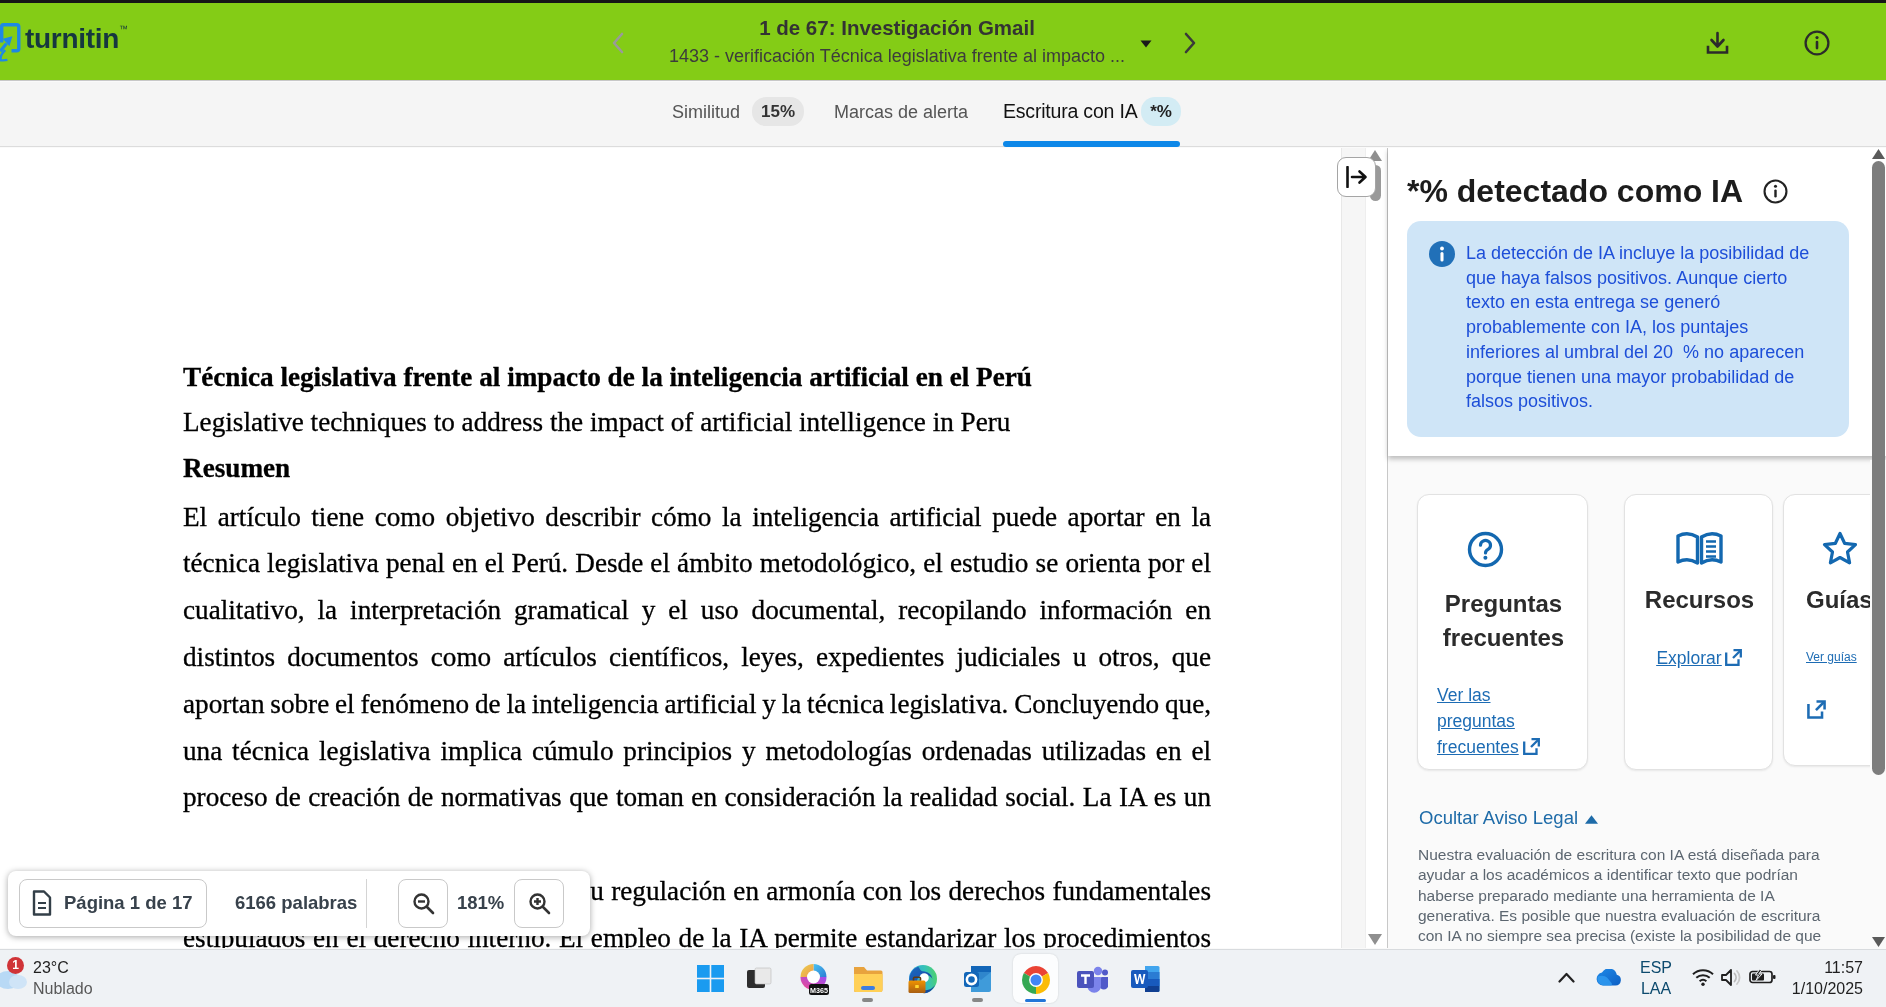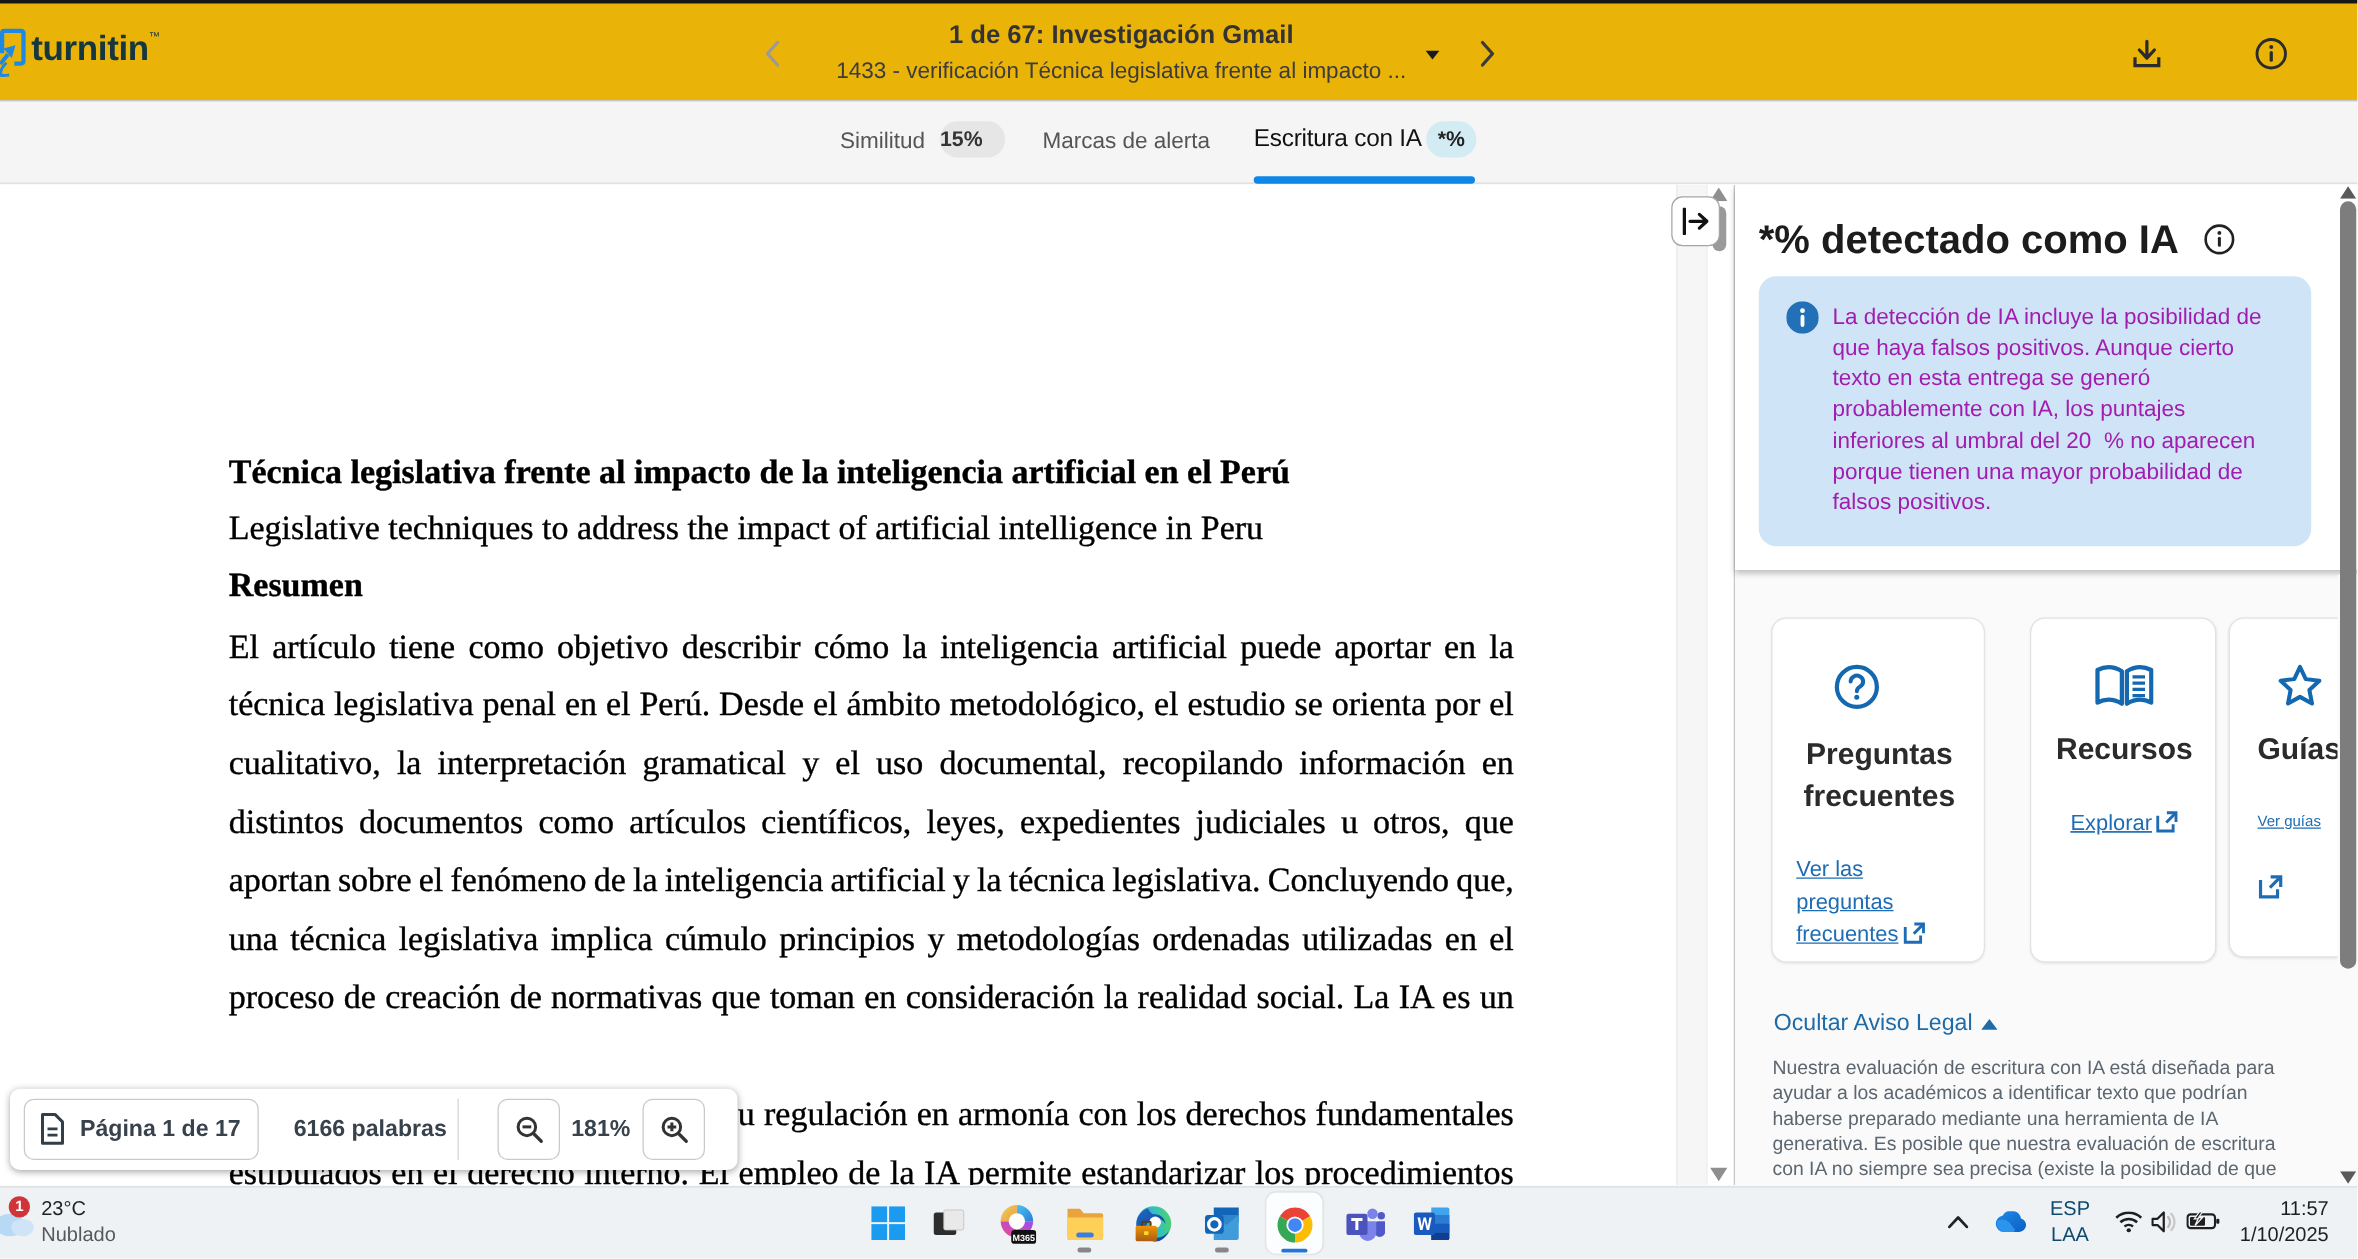--- a/index.html
+++ b/index.html
@@ -2,21 +2,21 @@
 <html><head>
 <meta charset="utf-8">
 <style>
   * { margin:0; padding:0; box-sizing:border-box; }
   html,body { width:1886px; height:1007px; overflow:hidden; }
   body { font-family:"Liberation Sans", sans-serif; position:relative; background:#fafafa; }
   .abs { position:absolute; }
 
   
   #topstrip { left:0; top:0; width:1886px; height:3px; background:#161616; }
-  #header { left:0; top:3px; width:1886px; height:78px; background:#eab308; border-bottom:1px solid #c8c8c8; }
+  #header { left:0; top:3px; width:1886px; height:78px; background:#84cc16; border-bottom:1px solid #c8c8c8; }
   #tabbar { left:0; top:82px; width:1886px; height:65px; background:#f5f5f5; border-bottom:1px solid #dcdcdc; }
   .tabtxt { font-size:18px; color:#555; }
   .tabpill { display:inline-block; border-radius:14px; font-weight:700; font-size:17px; }
 
   
   #viewer { left:0; top:148px; width:1886px; height:800px; background:#fff; overflow:hidden; }
   #docarea { left:0; top:0; width:1341px; height:800px; background:#fff; overflow:hidden; }
   .docline { position:absolute; left:183px; width:1028px; font-family:"Liberation Serif", serif; font-size:27.2px; line-height:47px; color:#000; white-space:nowrap; -webkit-text-stroke:0.3px #000; }
   .jline { position:absolute; left:183px; width:1028px; font-family:"Liberation Serif", serif; font-size:27.2px; line-height:47px; color:#000; -webkit-text-stroke:0.3px #000; text-align:justify; text-align-last:justify; height:47px; overflow:visible; }
   #gutter { left:1341px; top:0; width:25px; height:800px; background:#f6f6f6; border-left:1px solid #e8e8e8; border-right:1px solid #eee; }
@@ -60,21 +60,21 @@
   </svg>
 
   <svg class="abs" style="left:1804px;top:27px;" width="26" height="26" viewBox="0 0 26 26">
     <circle cx="13" cy="13" r="11.4" fill="none" stroke="#2b2b2b" stroke-width="2.3"></circle>
     <circle cx="13" cy="7.6" r="1.6" fill="#2b2b2b"></circle>
     <rect x="11.7" y="10.8" width="2.6" height="8.6" rx="1.3" fill="#2b2b2b"></rect>
   </svg>
 </div>
 <div id="tabbar" class="abs">
   <div class="abs" style="left:672px;top:20px;"><span class="tabtxt">Similitud</span></div>
-  <div class="tabpill abs" style="left:752px;top:15px;width:52px;height:29px;background:#e6e6e6;color:#333;line-height:29px;">15%</div>
+  <div class="tabpill abs" style="left:752px;top:15px;width:52px;height:29px;background:#e6e6e6;color:#333;text-align:center;line-height:29px;">15%</div>
   <div class="abs" style="left:834px;top:20px;"><span class="tabtxt">Marcas de alerta</span></div>
   <div class="abs" style="left:1003px;top:18px;font-size:19.5px;color:#121212;letter-spacing:-0.2px;">Escritura con IA</div>
   <div class="tabpill abs" style="left:1141px;top:15px;width:40px;height:29px;background:#d3ecf4;color:#222;text-align:center;line-height:29px;">*%</div>
   <div class="abs" style="left:1003px;top:59px;width:177px;height:6px;border-radius:3px;background:#0d87e8;"></div>
 </div>
 <div id="viewer" class="abs">
   <div id="docarea" class="abs">
     <div class="docline" style="top:206px;font-weight:700;">Técnica legislativa frente al impacto de la inteligencia artificial en el Perú</div>
     <div class="docline" style="top:251px;">Legislative techniques to address the impact of artificial intelligence in Peru</div>
     <div class="docline" style="top:297px;font-weight:700;">Resumen</div>
@@ -105,21 +105,21 @@
       <circle cx="13" cy="13" r="11.4" fill="none" stroke="#222" stroke-width="2.2"></circle>
       <circle cx="13" cy="7.6" r="1.6" fill="#222"></circle>
       <rect x="11.75" y="10.8" width="2.5" height="8.4" rx="1.25" fill="#222"></rect>
     </svg>
     <div class="abs" style="left:19px;top:73px;width:442px;height:216px;background:#cfe5f7;border-radius:14px;"></div>
     <svg class="abs" style="left:41px;top:93px;" width="26" height="26" viewBox="0 0 27 27">
       <circle cx="13.5" cy="13.5" r="13.5" fill="#2170b8"></circle>
       <circle cx="13.5" cy="7.8" r="2" fill="#fff"></circle>
       <rect x="11.9" y="11.3" width="3.2" height="10" rx="1.6" fill="#fff"></rect>
     </svg>
-    <div class="abs" style="left:78px;top:93px;width:380px;font-size:18px;line-height:24.7px;color:#a21caf;">La detección de IA incluye la posibilidad de<br>que haya falsos positivos. Aunque cierto<br>texto en esta entrega se generó<br>probablemente con IA, los puntajes<br>inferiores al umbral del 20&nbsp; % no aparecen<br>porque tienen una mayor probabilidad de<br>falsos positivos.</div>
+    <div class="abs" style="left:78px;top:93px;width:380px;font-size:18px;line-height:24.7px;color:#1d4ed8;">La detección de IA incluye la posibilidad de<br>que haya falsos positivos. Aunque cierto<br>texto en esta entrega se generó<br>probablemente con IA, los puntajes<br>inferiores al umbral del 20&nbsp; % no aparecen<br>porque tienen una mayor probabilidad de<br>falsos positivos.</div>
 
     <div class="abs" style="left:29px;top:346px;width:171px;height:276px;background:#fff;border:1px solid #e2e2e2;border-radius:12px;box-shadow:0 1px 2px rgba(0,0,0,0.08);">
       <svg class="abs" style="left:49px;top:36px;" width="37" height="37" viewBox="0 0 37 37">
         <circle cx="18.5" cy="18.5" r="16" fill="none" stroke="#1368b0" stroke-width="3.4"></circle>
         <path d="M13.5 14.2 a5 4.7 0 1 1 7.5 4.1 c-2 1.2 -2.5 2 -2.5 3.6" fill="none" stroke="#1368b0" stroke-width="3.2" stroke-linecap="round"></path>
         <circle cx="18.4" cy="26.8" r="2" fill="#1368b0"></circle>
       </svg>
       <div class="abs" style="left:0;top:92px;width:171px;text-align:center;font-size:24px;font-weight:700;color:#2b2b2b;line-height:34px;">Preguntas frecuentes</div>
       <div class="abs" style="left:19px;top:188px;width:130px;font-size:17.5px;line-height:25.8px;color:#1d6cb4;text-decoration:underline;">Ver las preguntas frecuentes<svg style="vertical-align:-3px;margin-left:3px;" width="19" height="19" viewBox="0 0 19 19">
             <path d="M2.2 4.5 v12.3 h12.3 v-5.5" fill="none" stroke="#1d6cb4" stroke-width="2.3"></path>

